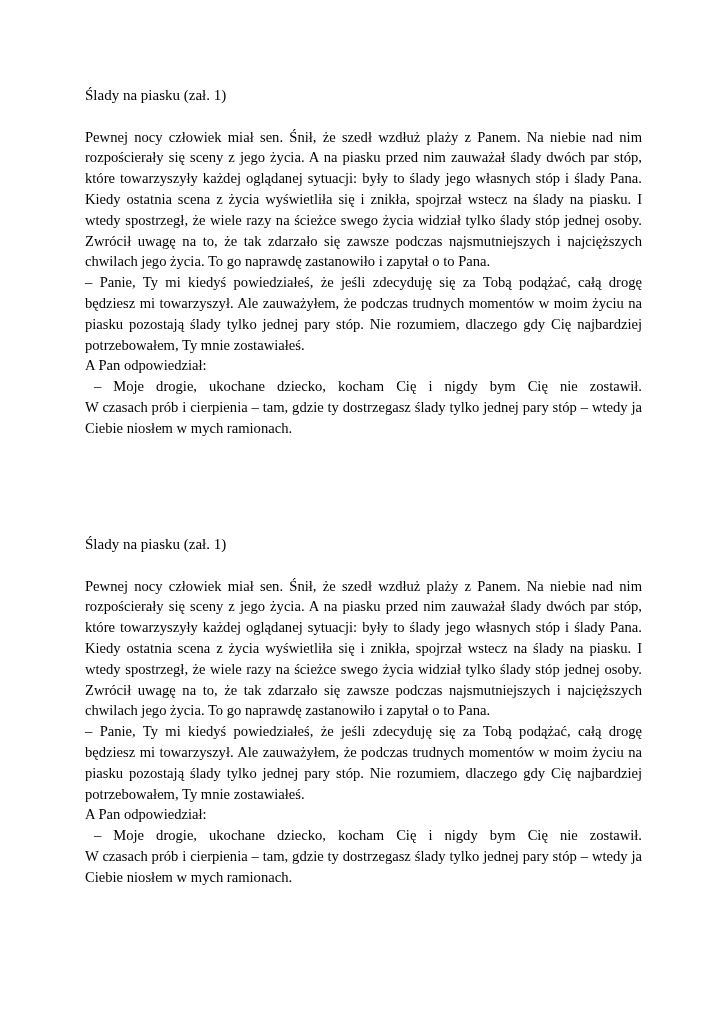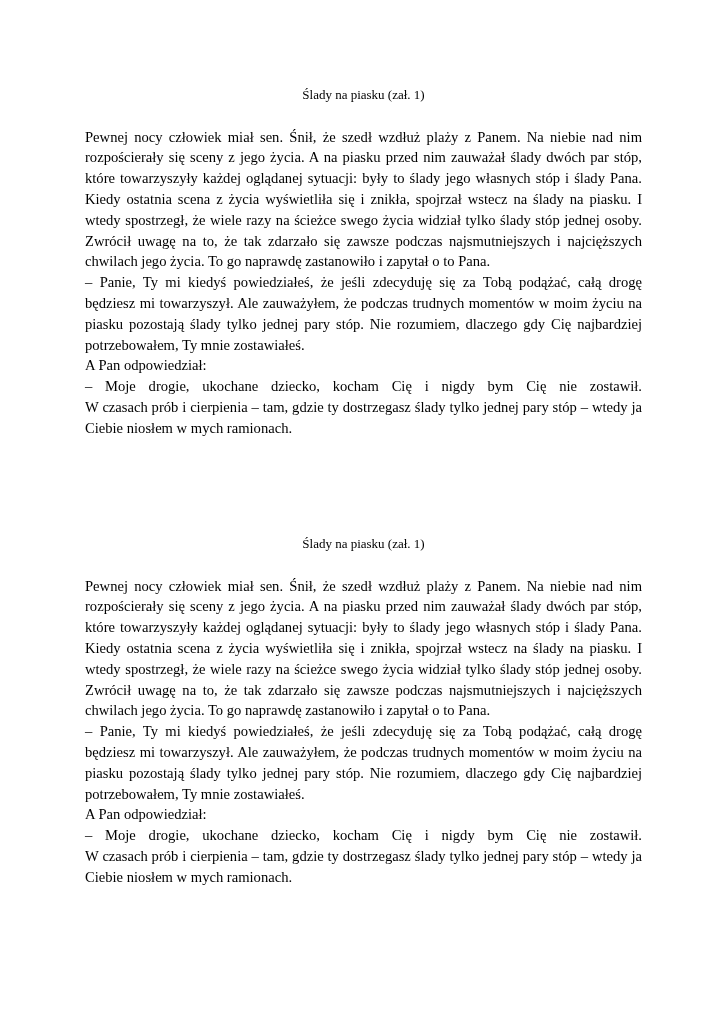--- a/index.html
+++ b/index.html
@@ -19,36 +19,36 @@
     position: absolute;
     left: 85px;
     width: 557px;
     font-size: 14.6px;
     line-height: 20.8px;
   }
   #block-1 { top: 85px; }
   #block-2 { top: 534px; }
   .doc-title {
     display: block;
-    text-align: center;
     font-weight: normal;
-    font-size: 13px;
+    font-size: 15px;
     margin: 0 0 20.8px 0;
     padding: 0;
   }
   .doc-para {
     margin: 0;
     padding: 0;
     text-align: justify;
     font-family: Liberation Serif, serif;
   }
   .force-justify {
     display: block;
     text-align: justify;
     text-align-last: justify;
+    margin-left: 9px;
   }
 </style>
 </head>
 <body>
 
 <section class="doc-block" id="block-1">
   <h1 class="doc-title">Ślady na piasku (zał. 1)</h1>
   <p class="doc-para">Pewnej nocy człowiek miał sen. Śnił, że szedł wzdłuż plaży z Panem. Na niebie nad nim rozpościerały się sceny z jego życia. A na piasku przed nim zauważał ślady dwóch par stóp, które towarzyszyły każdej oglądanej sytuacji: były to ślady jego własnych stóp i ślady Pana. Kiedy ostatnia scena z życia wyświetliła się i znikła, spojrzał wstecz na ślady na piasku. I wtedy spostrzegł, że wiele razy na ścieżce swego życia widział tylko ślady stóp jednej osoby. Zwrócił uwagę na to, że tak zdarzało się zawsze podczas najsmutniejszych i najcięższych chwilach jego życia. To go naprawdę zastanowiło i zapytał o to Pana.</p>
   <p class="doc-para">– Panie, Ty mi kiedyś powiedziałeś, że jeśli zdecyduję się za Tobą podążać, całą drogę będziesz mi towarzyszył. Ale zauważyłem, że podczas trudnych momentów w moim życiu na piasku pozostają ślady tylko jednej pary stóp. Nie rozumiem, dlaczego gdy Cię najbardziej potrzebowałem, Ty mnie zostawiałeś.</p>
   <p class="doc-para">A Pan odpowiedział:</p>

